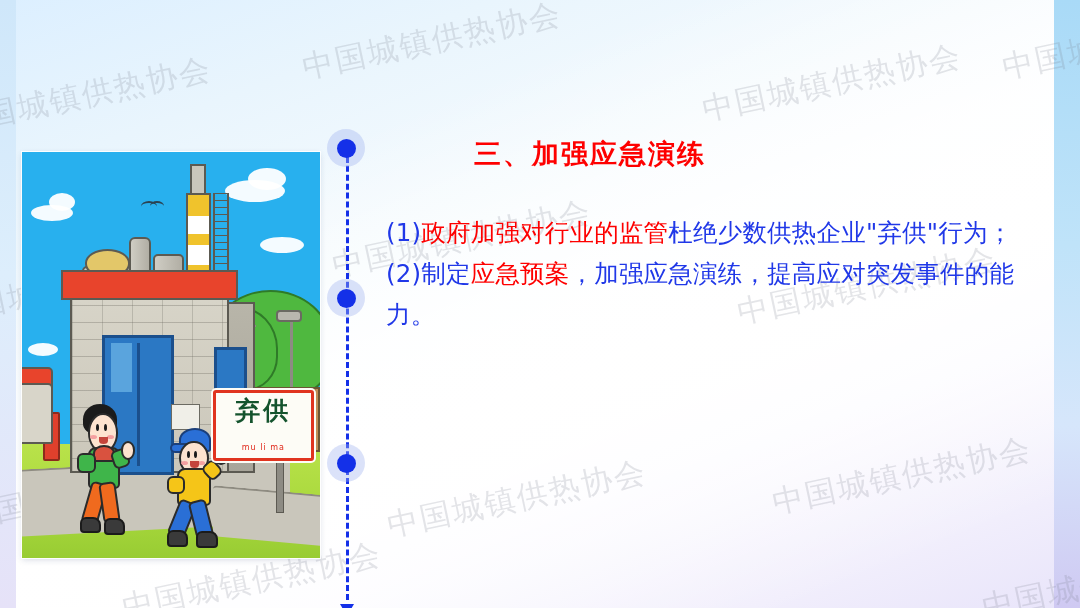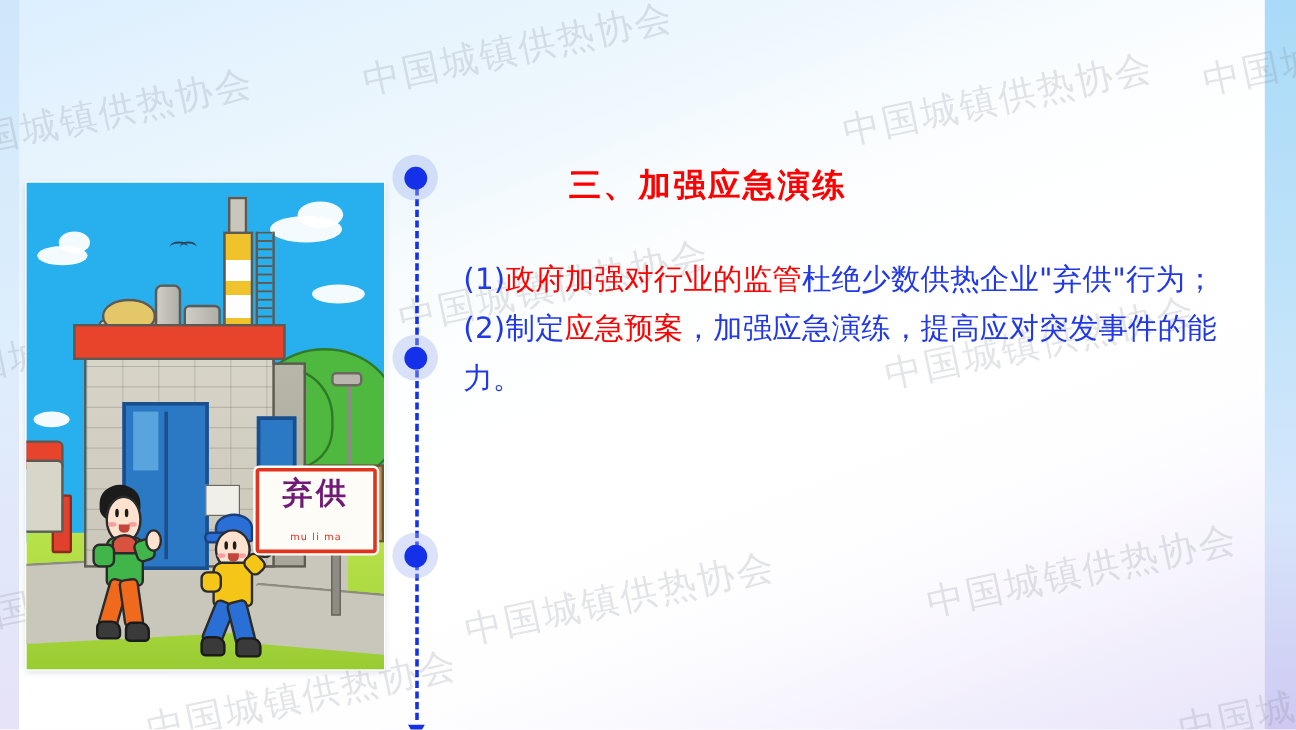--- a/index.html
+++ b/index.html
@@ -120,21 +120,21 @@
         border:2px solid #6b5634;}
   .fence-win{position:absolute;right:2%;top:60%;width:28%;height:5%;
         background:repeating-linear-gradient(90deg,#8fc7e8 0 16px,#6b5634 16px 19px);border:2px solid #6b5634;}
 
   
   .signpost{position:absolute;right:12%;bottom:11%;width:6px;height:16%;background:#8d8b83;border:1px solid #5c5a52;}
   .signbd{position:absolute;right:2%;bottom:24%;width:32%;height:16%;
         background:#fdfcf6;border:3px solid #e0341f;border-radius:3px;
         box-shadow:0 0 0 2px #fdfcf6;}
   .signbd .big{position:absolute;left:0;right:0;top:8%;text-align:center;
-        color:#701a75;font-weight:bold;font-size:25px;letter-spacing:3px;line-height:1;}
+        color:#14532d;font-weight:bold;font-size:25px;letter-spacing:3px;line-height:1;}
   .signbd .sm{position:absolute;left:0;right:0;bottom:8%;text-align:center;
         color:#e0281b;font-size:8px;letter-spacing:1px;}
 
   
   .kid{position:absolute;}
   .head{position:absolute;border-radius:50%;background:#fde3cf;border:2px solid #2b2b2b;}
   .hair{position:absolute;background:#1b1b1b;border-radius:50% 50% 35% 35%;}
   .cap{position:absolute;background:#2a6fd6;border:2px solid #1b3f7a;border-radius:50% 50% 10% 10%;}
   .cap:after{content:"";position:absolute;left:-38%;bottom:-3px;width:86%;height:6px;background:#2a6fd6;border:2px solid #1b3f7a;border-radius:6px;}
   .torso{position:absolute;border:2px solid #2b2b2b;border-radius:8px 8px 5px 5px;}

